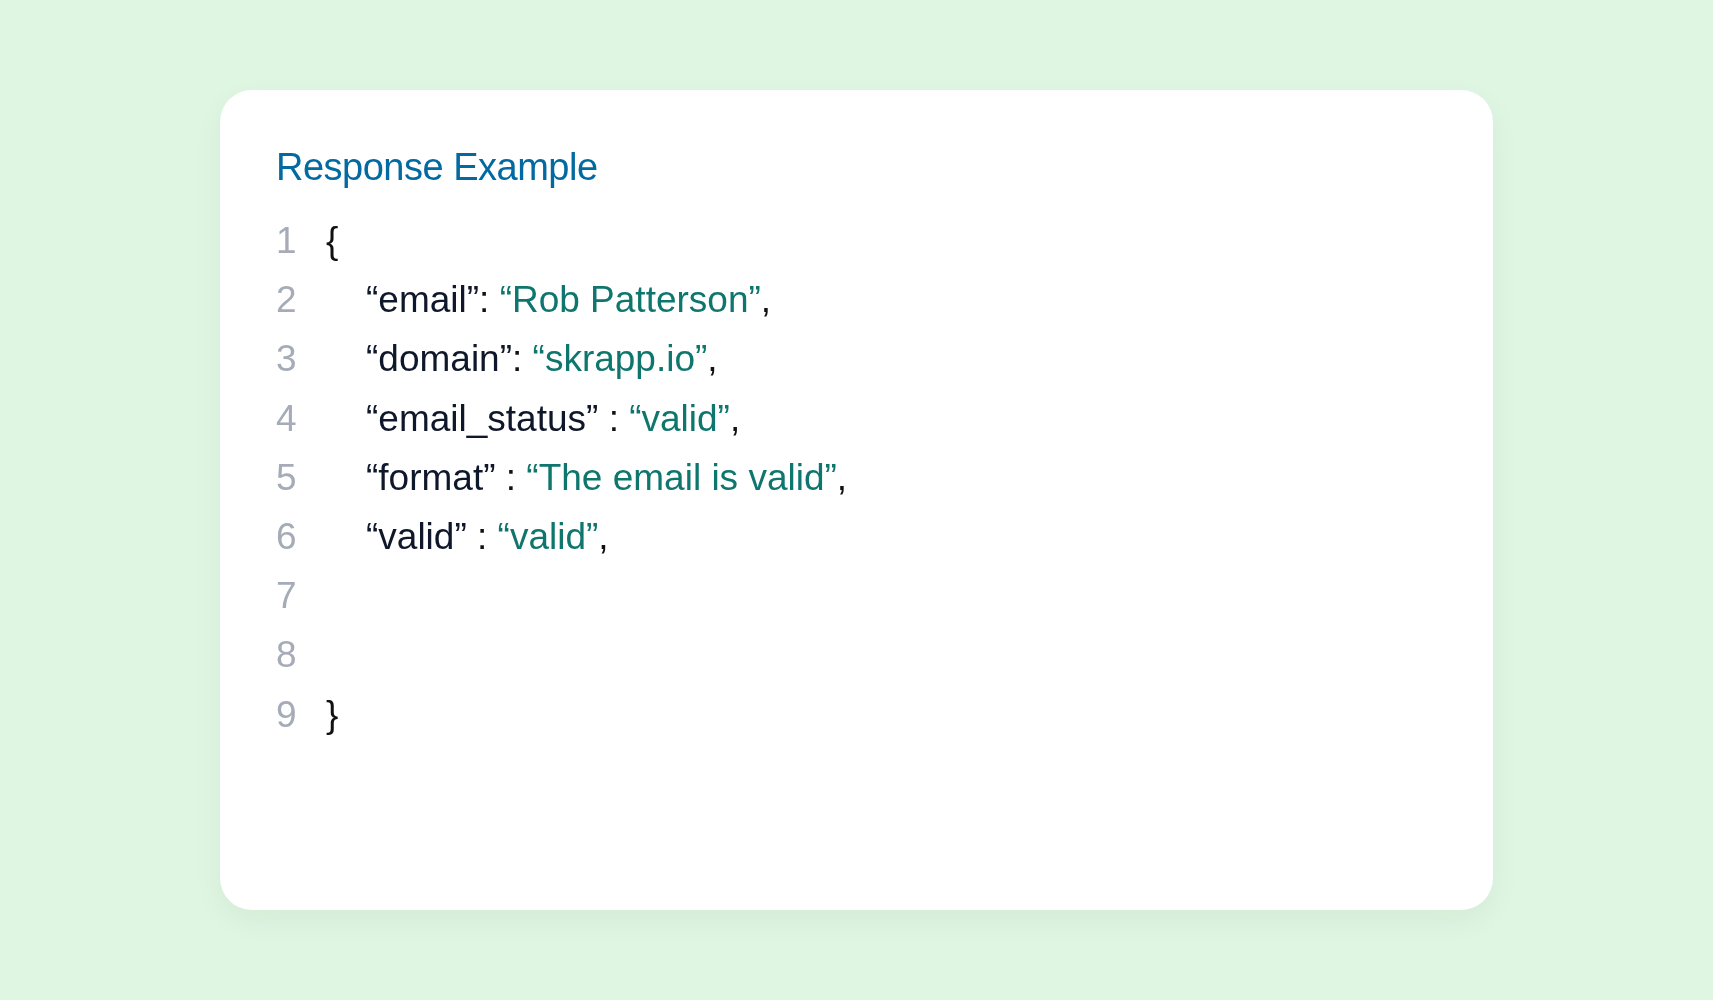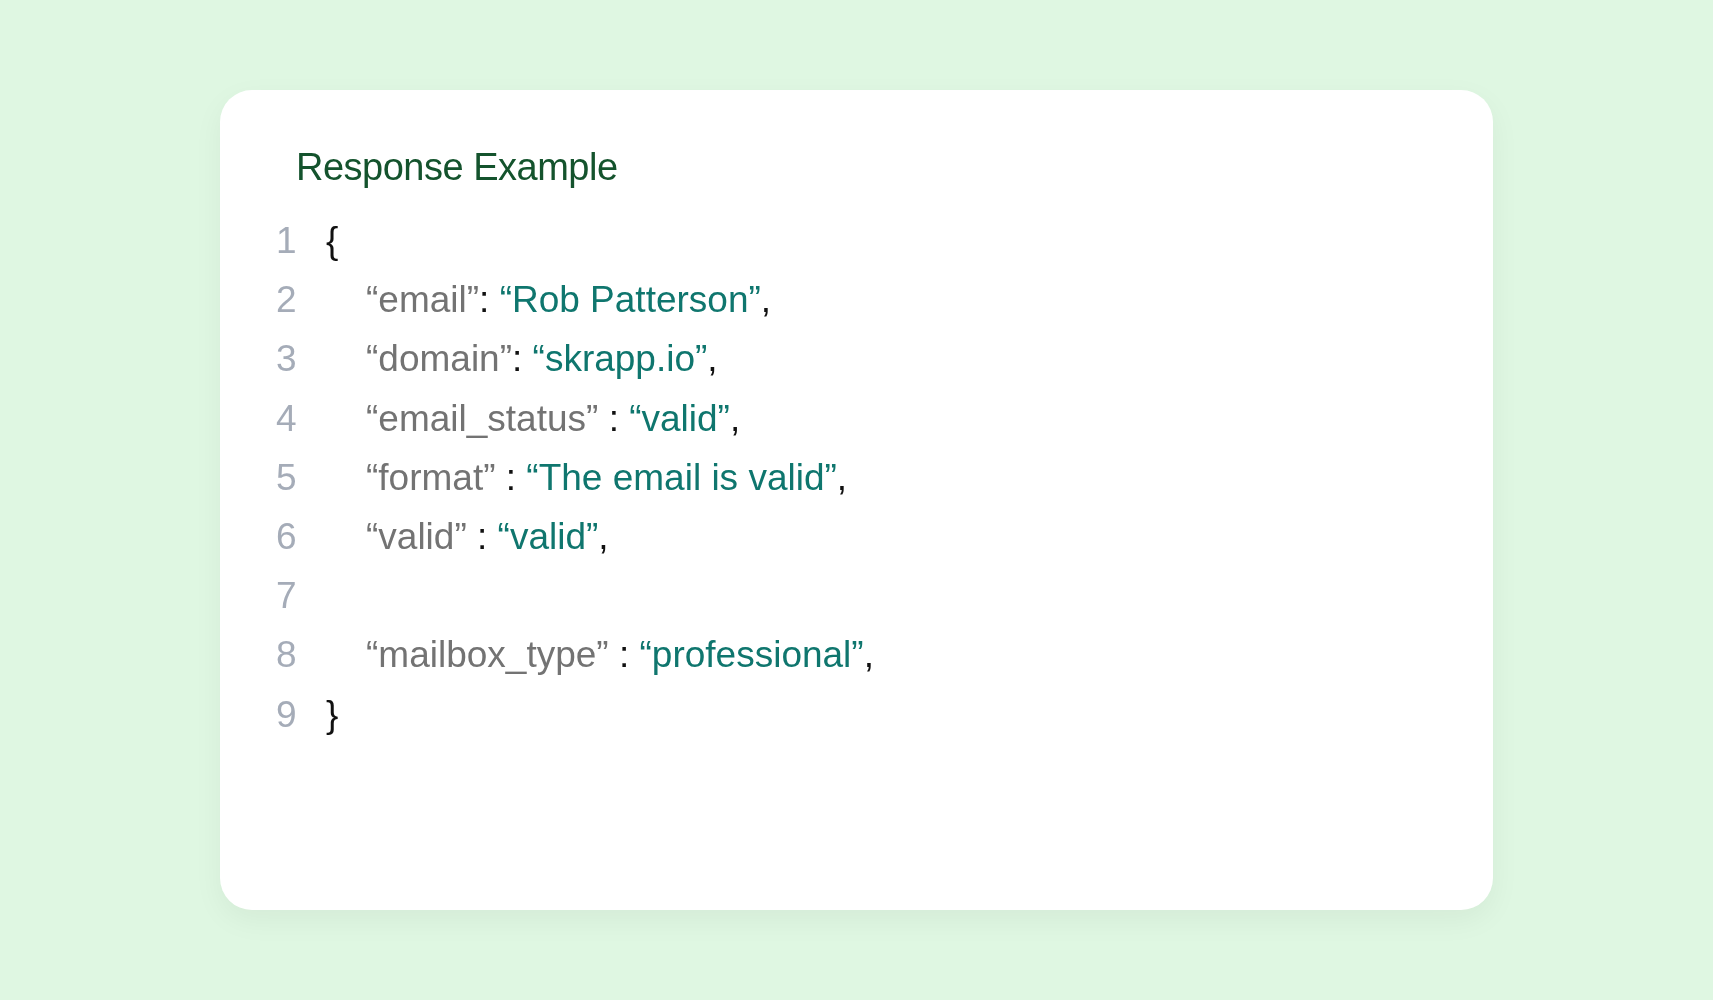--- a/index.html
+++ b/index.html
@@ -19,26 +19,25 @@
     }
     .card {
       background: #ffffff;
       border-radius: 32px;
       box-shadow: 0 10px 30px rgba(0,0,0,0.05);
       padding: 56px 56px 56px 56px;
       width: 100%;
       height: 100%;
     }
     .title {
-      color: #14532d;
+      color: #0369a1;
       font-size: 38px;
       font-weight: 400;
       margin-bottom: 22px;
       letter-spacing: -0.5px;
-      margin-left: 20px;
     }
     .code-block {
       font-family: -apple-system, BlinkMacSystemFont, "Segoe UI", Helvetica, Arial, sans-serif;
       font-size: 37px;
       line-height: 1.6;
     }
     .code-line {
       display: flex;
       align-items: baseline;
     }
@@ -51,21 +50,21 @@
       font-variant-numeric: tabular-nums;
     }
     .line-content {
       white-space: pre;
     }
     .brace {
       color: #111111;
       font-weight: 400;
     }
     .key {
-      color: #737373;
+      color: #0f172a;
       font-weight: 400;
     }
     .value {
       color: #0f766e;
       font-weight: 400;
     }
     .punct {
       color: #111111;
       font-weight: 400;
     }
@@ -114,21 +113,20 @@
       <span class="line-num">6</span>
       <span class="line-content"><span class="indent"></span><span class="key">“valid”</span><span class="colon"> : </span><span class="value">“valid”</span><span class="punct">,</span></span>
     </div>
 
     <div class="code-line">
       <span class="line-num">7</span>
     </div>
 
     <div class="code-line">
       <span class="line-num">8</span>
-      <span class="line-content"><span class="indent"></span><span class="key">“mailbox_type”</span><span class="colon"> : </span><span class="value">“professional”</span><span class="punct">,</span></span>
     </div>
 
     <div class="code-line">
       <span class="line-num">9</span>
       <span class="line-content"><span class="brace">}</span></span>
     </div>
 
   </div>
 </div>
 

